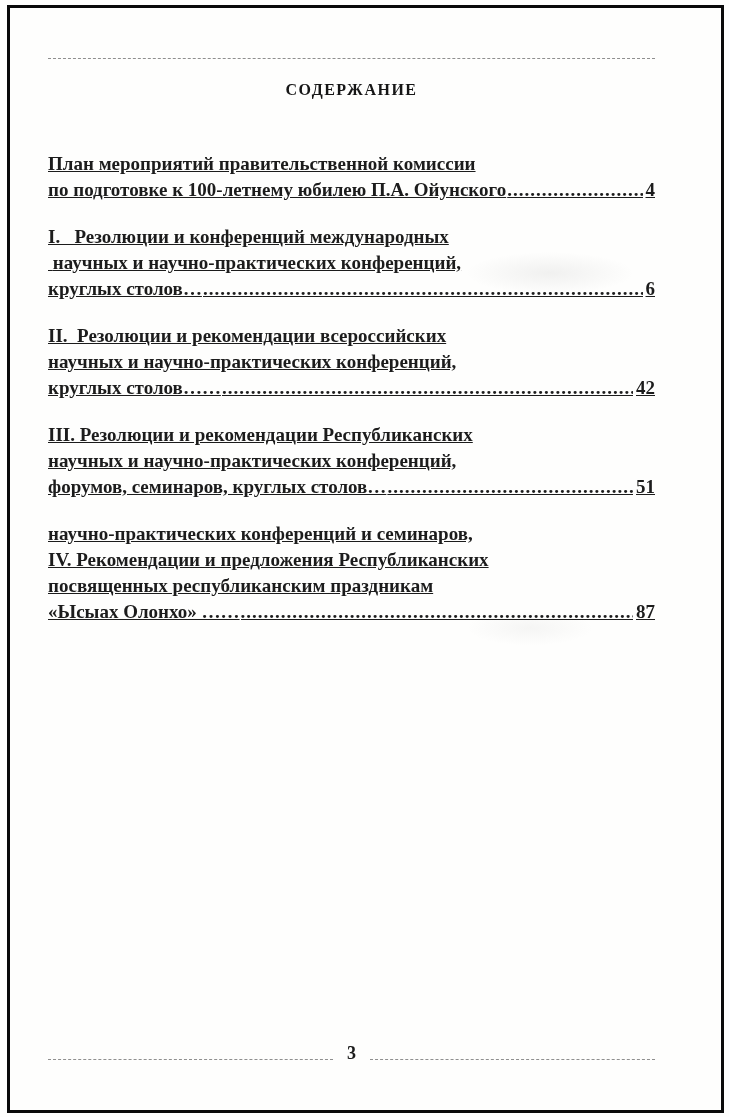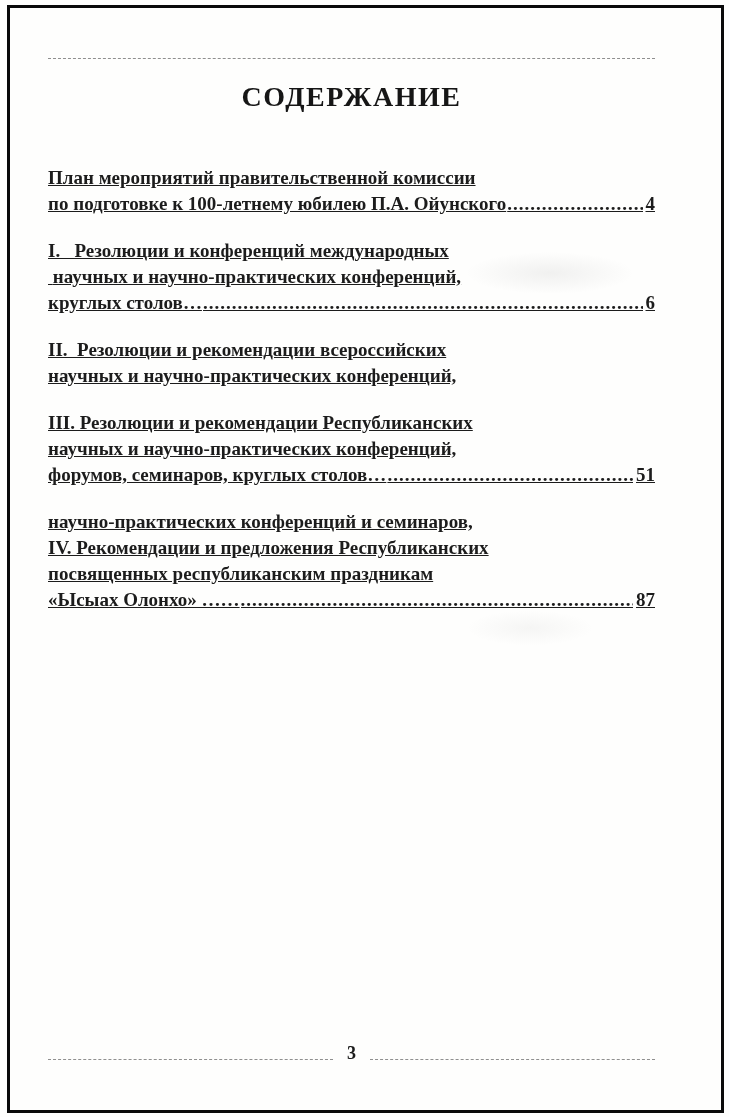--- a/index.html
+++ b/index.html
@@ -31,21 +31,21 @@
   }
   .rule {
     border: none;
     border-top: 1px dashed #8f8f8f;
     height: 0;
   }
   .rule-top { margin-top: 50px; }
   .page-title {
     margin-top: 22px;
     text-align: center;
-    font-size: 28px;
+    font-size: 16px;
     font-weight: bold;
     letter-spacing: 1.5px;
     color: #161616;
   }
   .toc { margin-top: 52px; }
   .toc-entry { margin-bottom: 21px; }
   .toc-line {
     font-size: 19px;
     font-weight: bold;
     line-height: 26px;
@@ -118,20 +118,25 @@
           <div class="toc-line leader-line">
             <span class="line-text">круглых столов…</span>
             <span class="dot-leader"></span>
             <span class="page-num">6</span>
           </div>
         </div>
 
         <div class="toc-entry">
           <div class="toc-line">II.  Резолюции и рекомендации всероссийских</div>
           <div class="toc-line">научных и научно-практических конференций,</div>
+          <div class="toc-line leader-line">
+            <span class="line-text">круглых столов……</span>
+            <span class="dot-leader"></span>
+            <span class="page-num">42</span>
+          </div>
         </div>
 
         <div class="toc-entry">
           <div class="toc-line">III. Резолюции и рекомендации Республиканских</div>
           <div class="toc-line">научных и научно-практических конференций,</div>
           <div class="toc-line leader-line">
             <span class="line-text">форумов, семинаров, круглых столов…</span>
             <span class="dot-leader"></span>
             <span class="page-num">51</span>
           </div>

